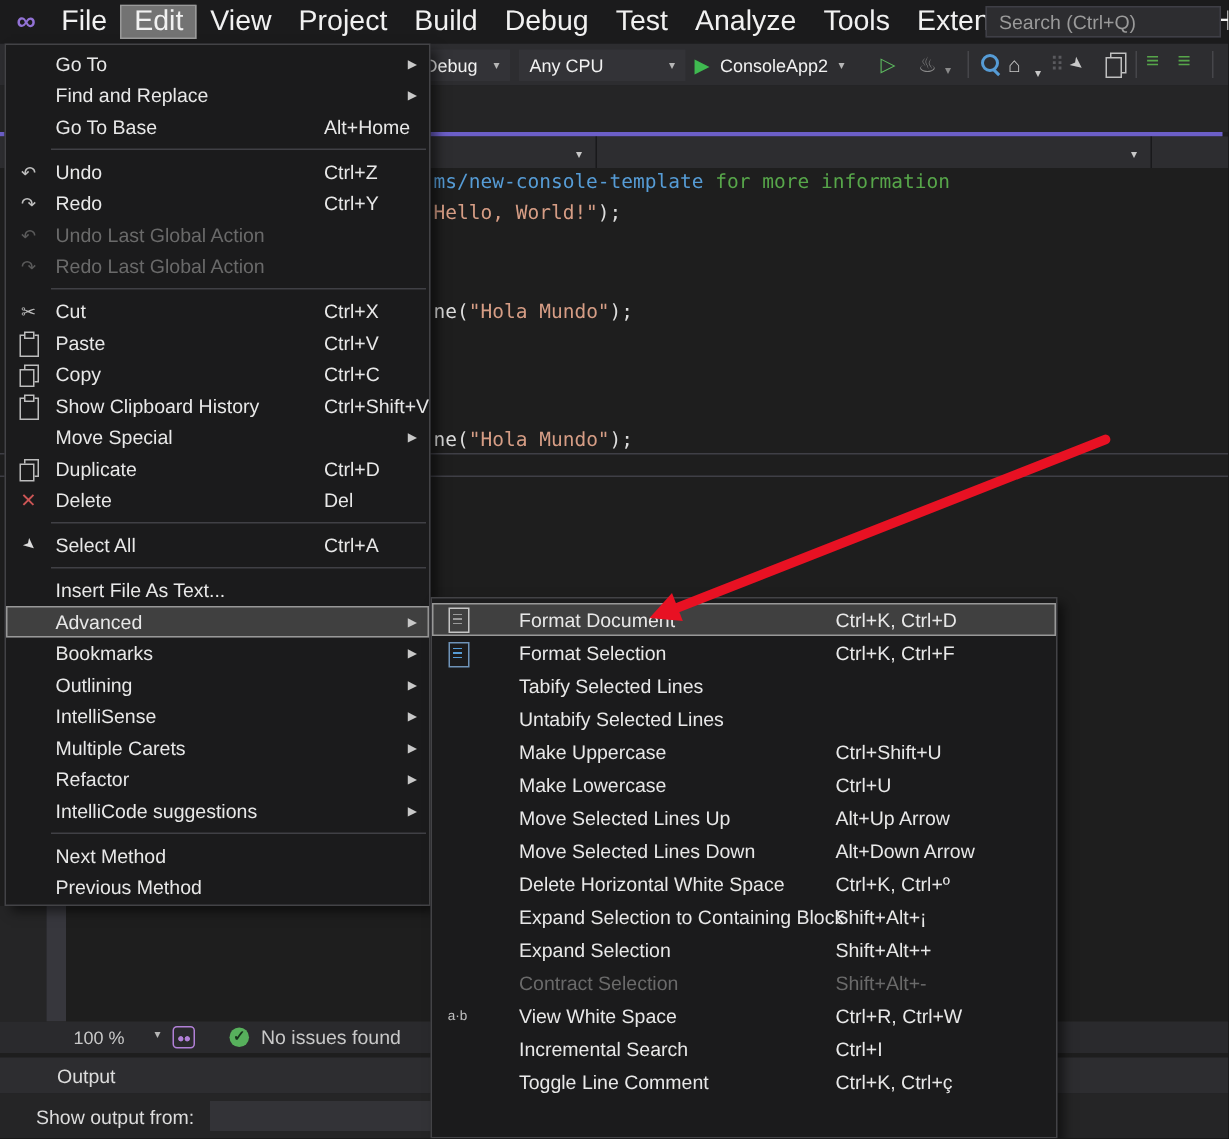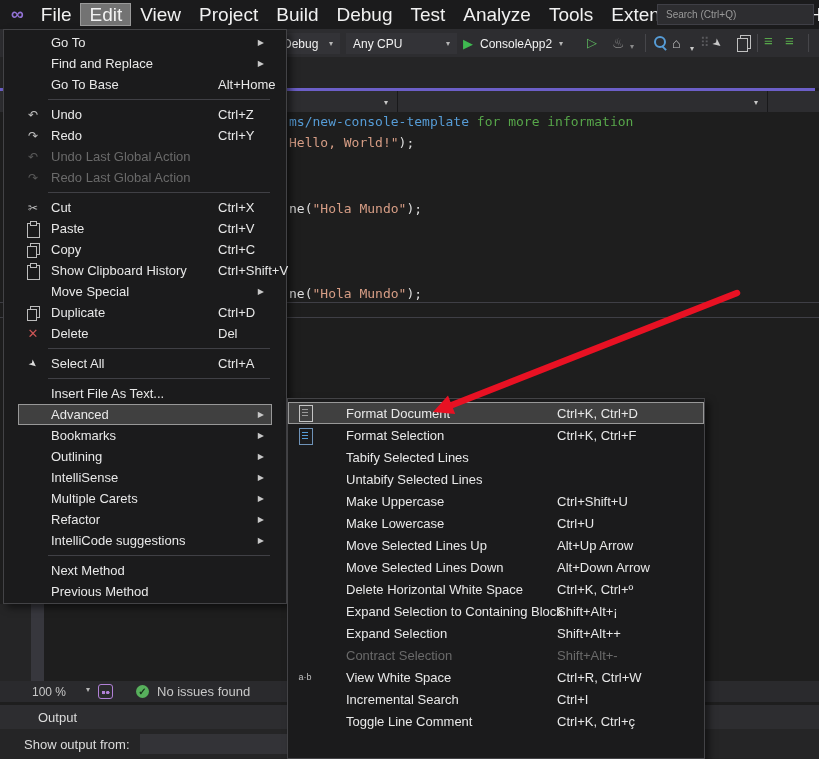--- a/index.html
+++ b/index.html
@@ -9,21 +9,21 @@
   *{margin:0;padding:0;box-sizing:border-box}
   body{background:#111;font-family:"Liberation Sans",sans-serif}
   #root{position:relative;width:819px;height:759px;background:#1e1e1e;overflow:hidden}
 
   
   .titlebar{position:absolute;left:0;top:0;width:819px;height:29px;background:#1b1b1c;display:flex;align-items:center;z-index:6}
   .vs-logo{color:#9272d5;font-size:18px;font-weight:bold;margin:0 8px 0 11px;line-height:29px}
   .menubar{display:flex;align-items:center;height:29px}
   .mb-item{padding:4px 9px;font-size:19px;color:#f1f1f1;line-height:15px}
   .mb-item.active{background:#737373;box-shadow:inset 0 0 0 1px #9a9a9a}
-  .search{position:absolute;left:657px;top:4px;width:157px;height:21px;background:#2d2d30;border:1px solid #3f3f46;color:#9a9a9a;font-size:10px;padding:0 8px;font-family:"Liberation Sans",sans-serif}
+  .search{position:absolute;left:657px;top:4px;width:157px;height:21px;background:#2d2d30;border:1px solid #3f3f46;color:#9a9a9a;font-size:13px;padding:0 8px;font-family:"Liberation Sans",sans-serif}
   .search::placeholder{color:#9a9a9a}
 
   
   .toolbar{position:absolute;left:0;top:29px;width:819px;height:28px;background:#2d2d30;z-index:1}
   .tb-dd{position:absolute;top:4px;height:21px;background:#333337;color:#f1f1f1;font-size:12px;display:flex;align-items:center;justify-content:space-between;padding:0 7px}
   #dd-config{left:250px;width:90px;padding-left:33px}
   #dd-platform{left:346px;width:111px}
   .dd-arrow{color:#b6b6b6;font-size:8px;margin-left:8px}
   .tb-run{position:absolute;left:463px;top:4px;height:21px;display:flex;align-items:center;font-size:12px;color:#f1f1f1}
   .run-glyph{color:var(--run-green);font-size:13px;margin-right:7px}
@@ -51,44 +51,44 @@
   .left-reveal-b{position:absolute;left:31px;top:604px;width:13px;height:77px;background:#37373d;z-index:1}
 
   .code-line{position:absolute;left:289px;font-family:"DejaVu Sans Mono",monospace;font-size:13px;line-height:15px;white-space:pre;z-index:2}
   .cl-link{color:#569cd6;}
   .cl-comment{color:#57a64a}
   .cl-string{color:#d69d85}
   .cl-plain{color:#dcdcdc}
 
   
   .statusrow{position:absolute;left:0;top:681px;width:819px;height:21px;background:#2a2a2d;display:flex;align-items:center;z-index:1}
-  .zoom-dd{margin-left:32px;width:58px;display:flex;align-items:flex-start;justify-content:space-between;color:#c8c8c8;font-size:12px}
+  .zoom-dd{margin-left:49px;width:58px;display:flex;align-items:flex-start;justify-content:space-between;color:#c8c8c8;font-size:12px}
   .zoom-dd .dd-arrow{font-size:8px}
   .ic-icon{width:15px;height:15px;margin-left:8px;border:1px solid var(--intellicode-purple);border-radius:3px;
     background:radial-gradient(circle at 35% 58%, var(--intellicode-purple) 1.5px, transparent 2px),
                radial-gradient(circle at 68% 58%, var(--intellicode-purple) 1.5px, transparent 2px)}
   .health{display:flex;align-items:center;margin-left:23px;color:#c8c8c8;font-size:13px}
   .check{width:13px;height:13px;border-radius:50%;background:var(--check-green);color:#17311b;font-size:10px;line-height:13px;text-align:center;margin-right:8px;font-weight:bold}
   .output-header{position:absolute;left:0;top:705px;width:819px;height:24px;background:#2d2d30;color:#dcdcdc;font-size:13px;display:flex;align-items:center;padding-left:38px;z-index:1}
   .output-row{position:absolute;left:0;top:729px;width:819px;height:30px;background:#252526;color:#dcdcdc;font-size:13px;display:flex;align-items:center;z-index:1}
   .oo-lbl{margin-left:24px}
   .oo-dd{margin-left:10px;width:152px;height:20px;background:#333337}
 
   
   .menu{position:absolute;background:#1b1b1c;border:1px solid #434346;z-index:10;box-shadow:4px 4px 7px rgba(0,0,0,.5)}
-  #edit-menu{left:3px;top:29px;width:284px;height:575px;padding:2px 14px}
+  #edit-menu{left:3px;top:29px;width:284px;height:575px;padding:2px 0}
   #advanced-menu{left:287px;top:398px;width:418px;height:361px;padding:3px 0;overflow:hidden}
   .menu-item{position:relative;display:flex;align-items:center;height:21px;font-size:13px;color:#e8e8e8}
   #advanced-menu .menu-item{height:22px}
   .menu-item.disabled{color:#6a6a6a}
   .menu-item.highlighted{background:#404040;box-shadow:inset 0 0 0 1px #989898}
   .mi-icon{flex:0 0 30px;height:18px;line-height:18px;text-align:center;font-size:12px;color:#c0c0c0;position:relative}
   .disabled .mi-icon{color:#5a5a5a}
   .mi-label{margin-left:3px}
-  .mi-shortcut{position:absolute;left:200px}
+  .mi-shortcut{position:absolute;left:212px}
   #advanced-menu .mi-icon{flex:0 0 34px}
   #advanced-menu .mi-label{margin-left:24px}
   #advanced-menu .mi-shortcut{left:269px}
   .mi-arrow{position:absolute;right:8px;font-size:8px;color:#c8c8c8}
   .menu-sep{height:1px;background:#404045;margin:4px 2px 4px 30px}
 
   
   .icon-delete{color:var(--delete-red);font-size:13px}
   .icon-select-all{transform:rotate(40deg);font-size:10px;color:#dcdcdc}
   .icon-view-white-space{font-size:9px;letter-spacing:0}

